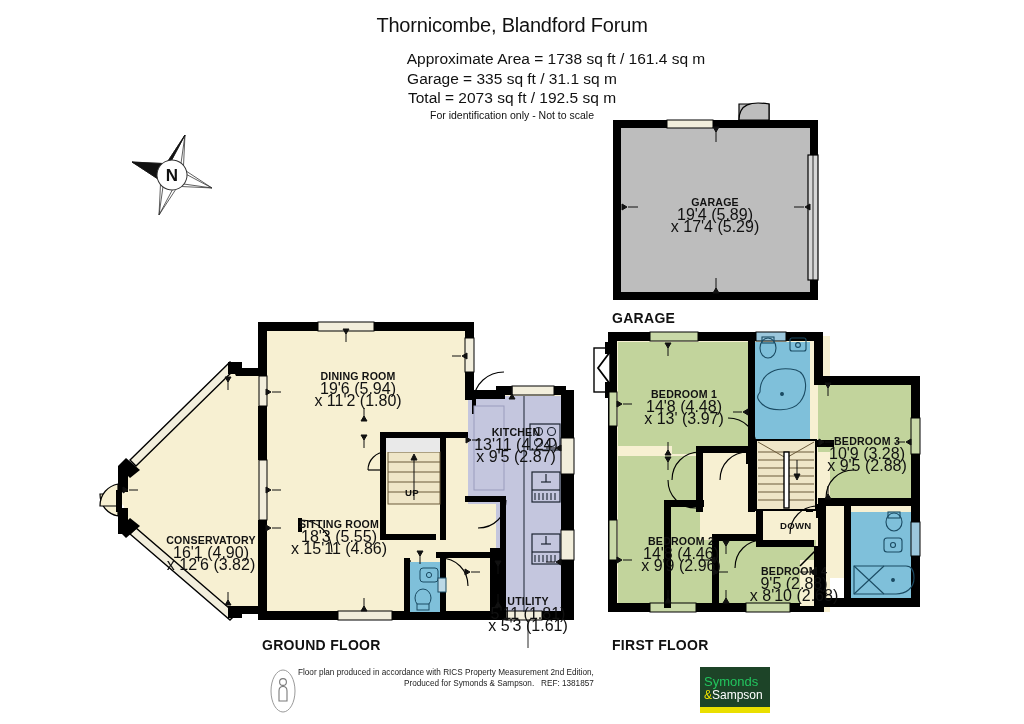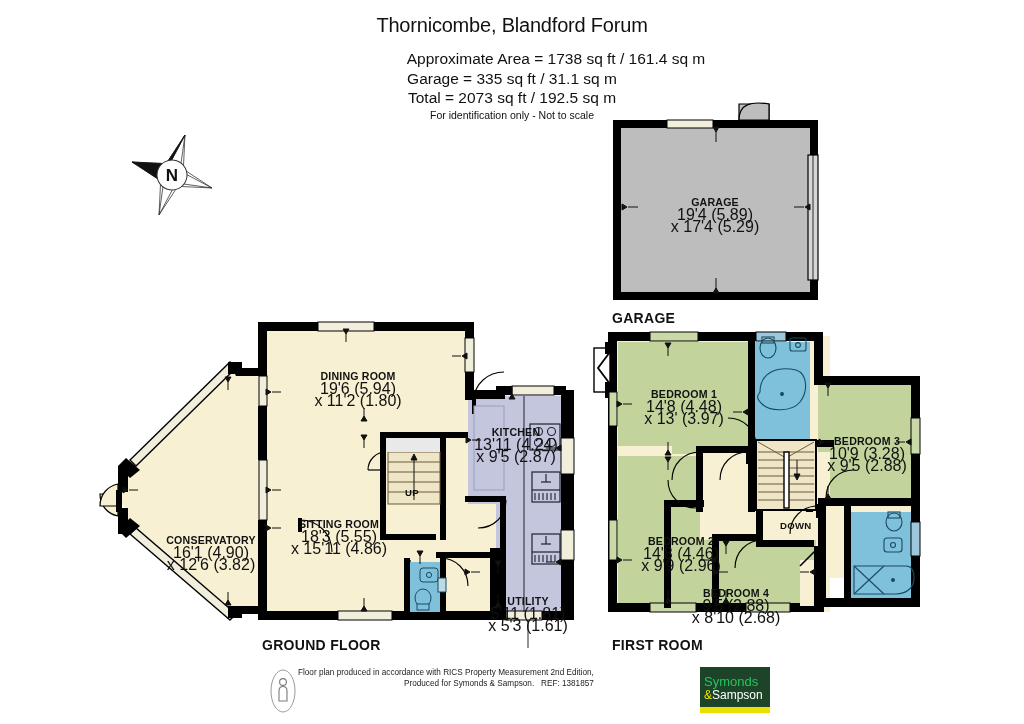--- a/index.html
+++ b/index.html
@@ -486,32 +486,32 @@
   <div class="rmdim">14'8 (4.46)</div>
   <div class="rmdim">x 9'9 (2.96)</div>
 </div>
 
 <div class="rmtxt" style="left:797px;top:435px;width:140px;">
   <div class="rmname">BEDROOM 3</div>
   <div class="rmdim">10'9 (3.28)</div>
   <div class="rmdim">x 9'5 (2.88)</div>
 </div>
 
-<div class="rmtxt" style="left:666px;top:565px;width:140px;margin-top:22px;">
+<div class="rmtxt" style="left:724px;top:565px;width:140px;">
   <div class="rmname">BEDROOM 4</div>
   <div class="rmdim">9'5 (2.88)</div>
   <div class="rmdim">x 8'10 (2.68)</div>
 </div>
 
 <div class="stlbl" style="left:405px;top:487px;">UP</div>
 <div class="stlbl" style="left:780px;top:500px;margin-top:20px;">DOWN</div>
 
 <div class="flbl" id="lbl-garage">GARAGE</div>
 <div class="flbl" id="lbl-ground">GROUND FLOOR</div>
-<div class="flbl" id="lbl-first">FIRST ROOM</div>
+<div class="flbl" id="lbl-first">FIRST FLOOR</div>
 
 <div id="footer">
   <svg width="26" height="46" viewBox="0 0 26 46" style="position:absolute;left:0;top:0;">
     <ellipse cx="13" cy="23" rx="12" ry="21" fill="none" stroke="#9a9a9a" stroke-width="1"></ellipse>
     <circle cx="13" cy="14" r="3.4" fill="none" stroke="#7a7a7a" stroke-width="1.1"></circle>
     <path d="M13,18.5 C10,18.5 9,20.5 9,23 L9,33 L17,33 L17,23 C17,20.5 16,18.5 13,18.5 Z" fill="none" stroke="#7a7a7a" stroke-width="1.1"></path>
   </svg>
   <div id="fnote">
     <div><span>Floor plan produced in accordance with RICS Property Measurement 2nd Edition,</span></div>
     <div>

